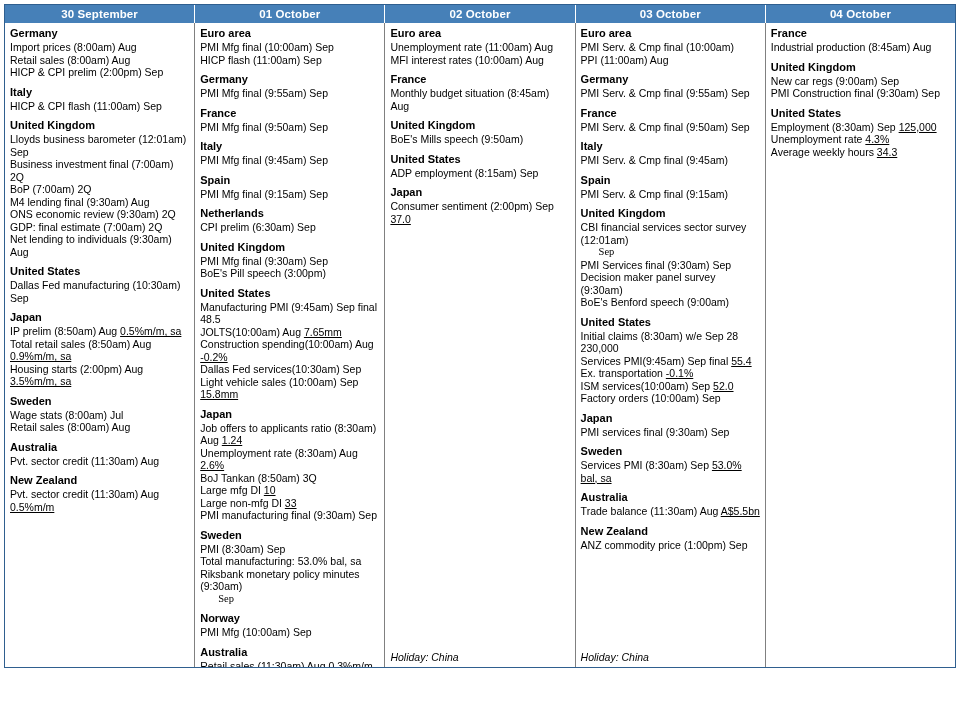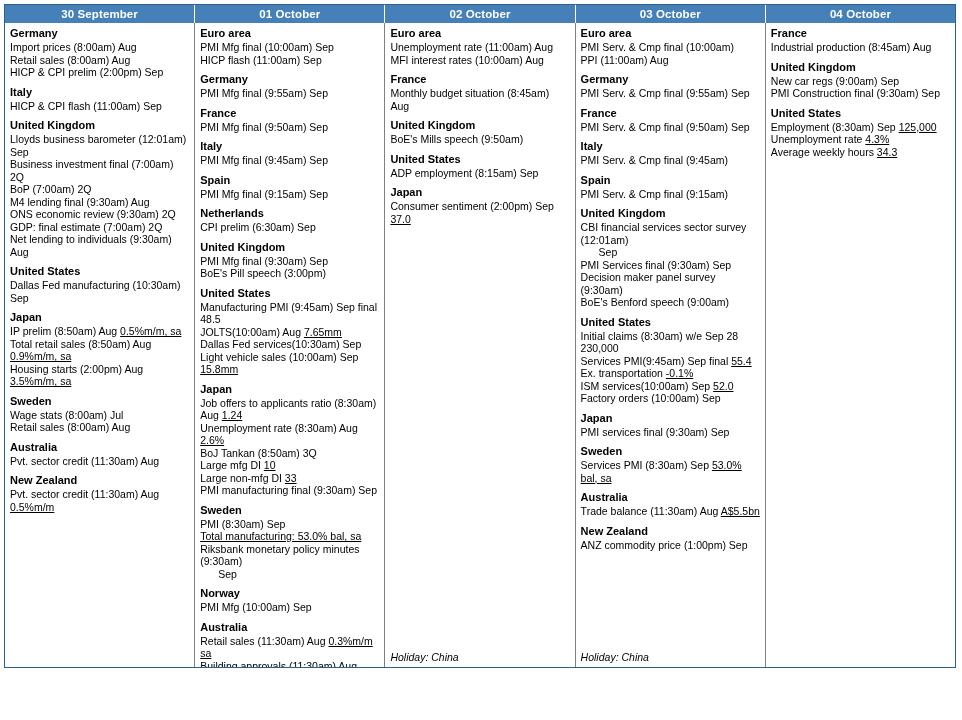--- a/index.html
+++ b/index.html
@@ -65,22 +65,22 @@
     font-size: 11px;
     line-height: 13px;
     margin-bottom: 1px;
   }
   .event {
     font-size: 10.5px;
     line-height: 12.5px;
     white-space: normal;
   }
   .event .u { text-decoration: underline; }
-  .event.underline-all { text-decoration: underline; }
-  .indent { padding-left: 18px; }
+  .event.underline-all { }
+  .indent { padding-left: 18px; font-family: Liberation Serif, serif; }
 
   .holiday {
     font-style: italic;
     font-size: 10.5px;
     margin-top: auto;
     padding-bottom: 2px;
   }
   .spacer { flex: 1 1 auto; }
 </style>
 </head>
@@ -169,20 +169,21 @@
         </div>
         <div class="country-block">
           <div class="country-name">United Kingdom</div>
           <div class="event"><span>PMI Mfg final (9:30am) Sep</span></div>
           <div class="event"><span>BoE's Pill speech (3:00pm)</span></div>
         </div>
         <div class="country-block">
           <div class="country-name">United States</div>
           <div class="event"><span>Manufacturing PMI (9:45am) Sep final 48.5</span></div>
           <div class="event"><span>JOLTS(10:00am) Aug </span><span class="u">7.65mm</span></div>
+          <div class="event"><span>Construction spending(10:00am) Aug </span><span class="u">-0.2%</span></div>
           <div class="event"><span>Dallas Fed services(10:30am) Sep</span></div>
           <div class="event"><span>Light vehicle sales (10:00am) Sep </span><span class="u">15.8mm</span></div>
         </div>
         <div class="country-block">
           <div class="country-name">Japan</div>
           <div class="event"><span>Job offers to applicants ratio (8:30am) Aug </span><span class="u">1.24</span></div>
           <div class="event"><span>Unemployment rate (8:30am) Aug </span><span class="u">2.6%</span></div>
           <div class="event"><span>BoJ Tankan (8:50am) 3Q</span></div>
           <div class="event"><span>Large mfg DI </span><span class="u">10</span></div>
           <div class="event"><span>Large non-mfg DI </span><span class="u">33</span></div>

